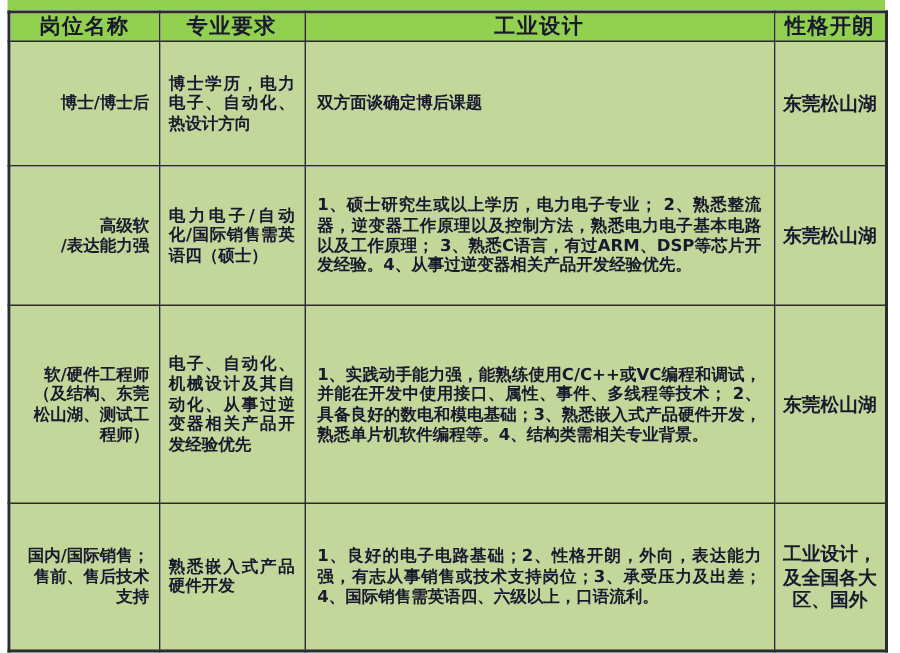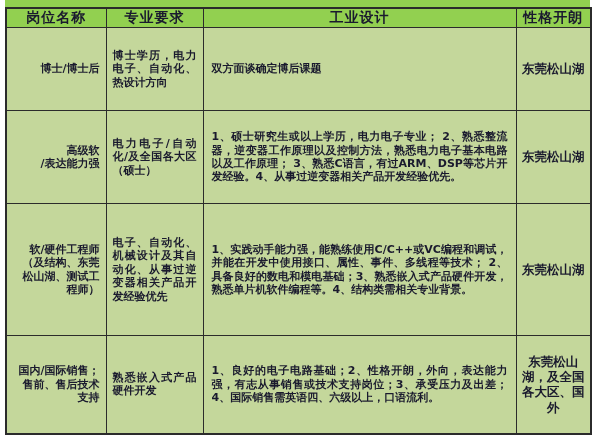--- a/index.html
+++ b/index.html
@@ -67,32 +67,32 @@
     <tbody>
       <tr class="r1">
         <td class="cell-pos">博士/博士后</td>
         <td class="cell-major">博士学历，电力电子、自动化、热设计方向</td>
         <td class="cell-desc">双方面谈确定博后课题</td>
         <td class="cell-loc">东莞松山湖</td>
       </tr>
       <tr class="r2">
         <td class="cell-pos">高级软
 /表达能力强</td>
-        <td class="cell-major">电力电子/自动化/及全国各大区（硕士）</td>
+        <td class="cell-major">电力电子/自动化/国际销售需英语四（硕士）</td>
         <td class="cell-desc">1、硕士研究生或以上学历，电力电子专业； 2、熟悉整流器，逆变器工作原理以及控制方法，熟悉电力电子基本电路以及工作原理； 3、熟悉C语言，有过ARM、DSP等芯片开发经验。4、从事过逆变器相关产品开发经验优先。</td>
         <td class="cell-loc">东莞松山湖</td>
       </tr>
       <tr class="r3">
         <td class="cell-pos">软/硬件工程师（及结构、东莞松山湖、测试工程师）</td>
         <td class="cell-major">电子、自动化、机械设计及其自动化、从事过逆变器相关产品开发经验优先</td>
         <td class="cell-desc">1、实践动手能力强，能熟练使用C/C++或VC编程和调试，并能在开发中使用接口、属性、事件、多线程等技术； 2、具备良好的数电和模电基础；3、熟悉嵌入式产品硬件开发， 熟悉单片机软件编程等。4、结构类需相关专业背景。</td>
         <td class="cell-loc">东莞松山湖</td>
       </tr>
       <tr class="r4">
         <td class="cell-pos">国内/国际销售；
 售前、售后技术支持</td>
         <td class="cell-major">熟悉嵌入式产品硬件开发</td>
         <td class="cell-desc">1、良好的电子电路基础；2、性格开朗，外向，表达能力强，有志从事销售或技术支持岗位；3、承受压力及出差；4、国际销售需英语四、六级以上，口语流利。</td>
-        <td class="cell-loc">东莞松山湖，及全国各大区、国外</td>
+        <td class="cell-loc">工业设计，及全国各大区、国外</td>
       </tr>
     </tbody>
   </table>
 </div>
 
 </body></html>

